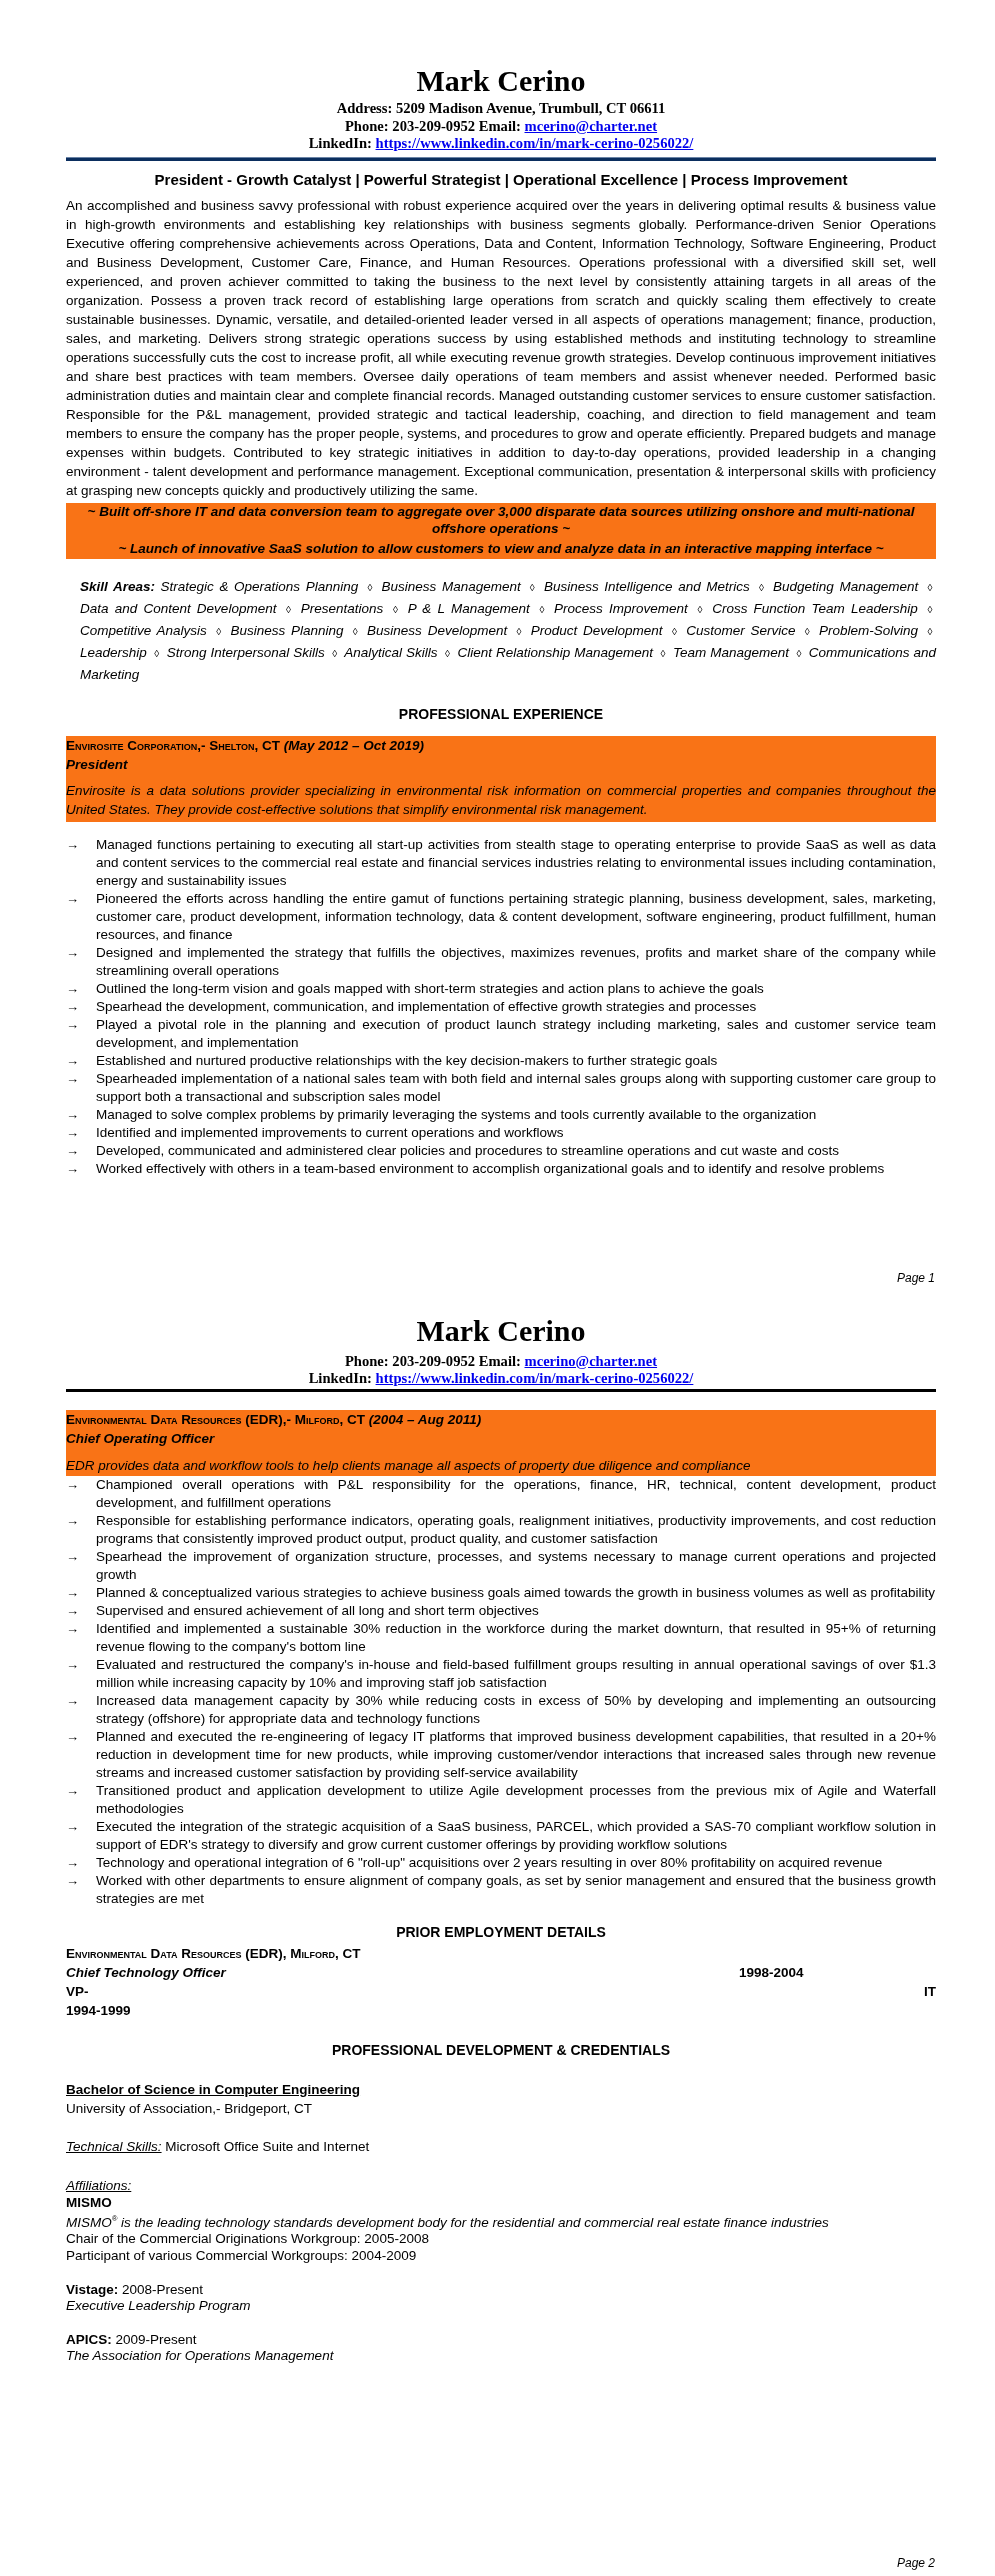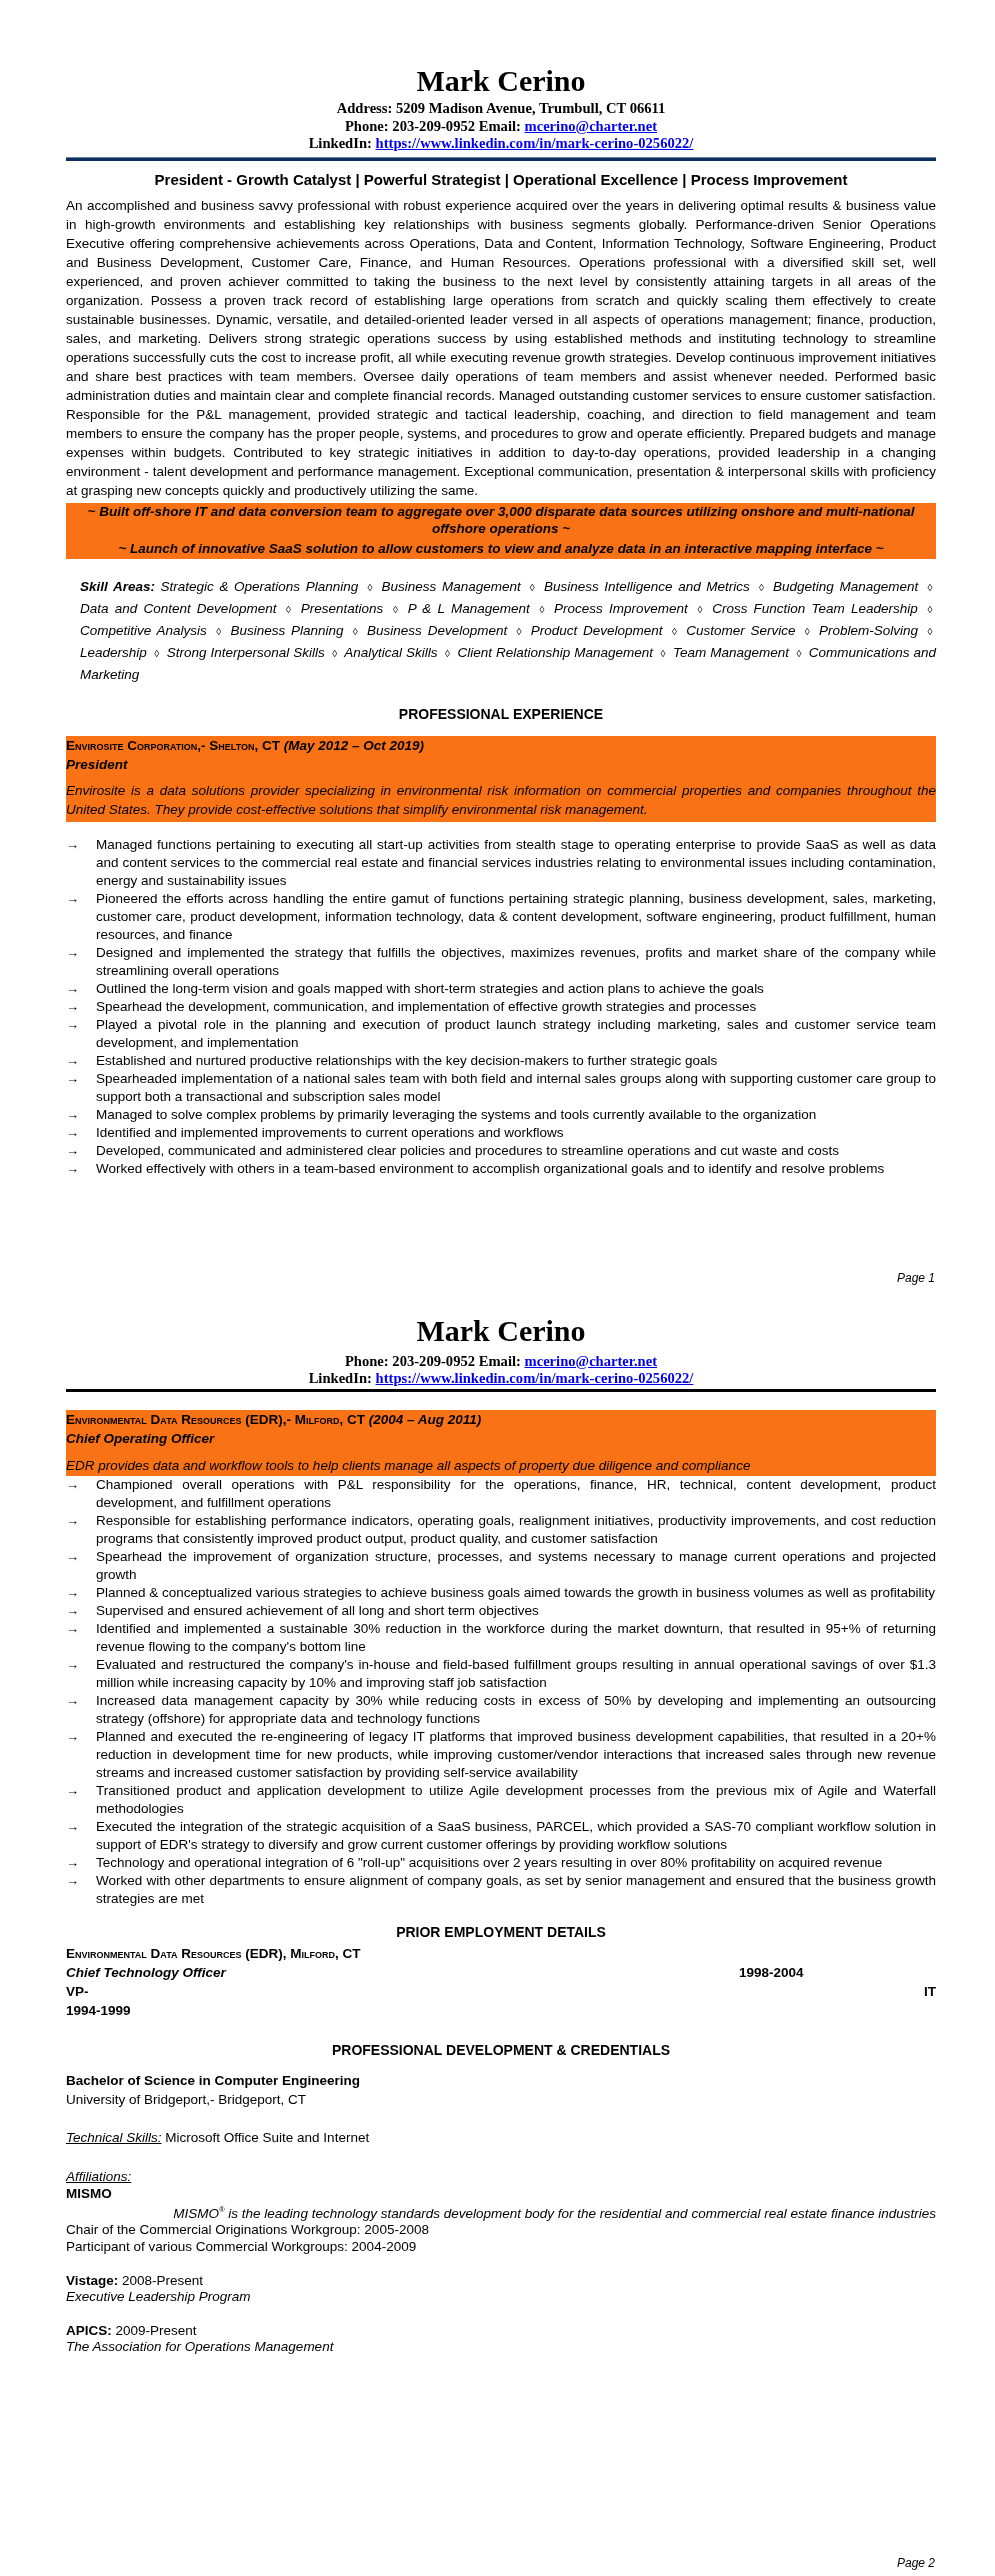--- a/index.html
+++ b/index.html
@@ -146,28 +146,28 @@
     <span class="role">Chief Technology Officer</span>
     <span class="bold" style="position:absolute; left:673px;">1998-2004</span>
   </div>
   <div class="row-flex bold">
     <span>VP-</span>
     <span>IT</span>
   </div>
   <div class="bold">1994-1999</div>
 
   <div class="section-title" style="margin-top:22px;">PROFESSIONAL DEVELOPMENT &amp; CREDENTIALS</div>
-  <div class="bold" style="margin-top:11px;">Bachelor of Science in Computer Engineering</div>
-  <div>University of Bridgeport,- Bridgeport, CT</div>
+  <div class="bold" style="margin-top:20px;text-decoration:underline;">Bachelor of Science in Computer Engineering</div>
+  <div>University of Association,- Bridgeport, CT</div>
   <div style="margin-top:19px;">
     <span class="ital u">Technical Skills:</span><span> Microsoft Office Suite and Internet</span>
   </div>
   <div class="ital u" style="margin-top:20px;">Affiliations:</div>
   <div class="bold" style="line-height:16.4px;">MISMO</div>
-  <div class="ital" style="line-height:16.4px;text-align:right;">
+  <div class="ital" style="line-height:16.4px;">
     <span>MISMO</span><sup style="font-size:7.6px;">®</sup><span> is the leading technology standards development body for the residential and commercial real estate finance industries</span>
   </div>
   <div style="line-height:16.4px;">Chair of the Commercial Originations Workgroup: 2005-2008</div>
   <div style="line-height:16.4px;">Participant of various Commercial Workgroups: 2004-2009</div>
 
   <div style="margin-top:17.6px; line-height:16.4px;">
     <span class="bold">Vistage:</span><span> 2008-Present</span>
   </div>
   <div class="ital" style="line-height:16.4px;">Executive Leadership Program</div>
 

